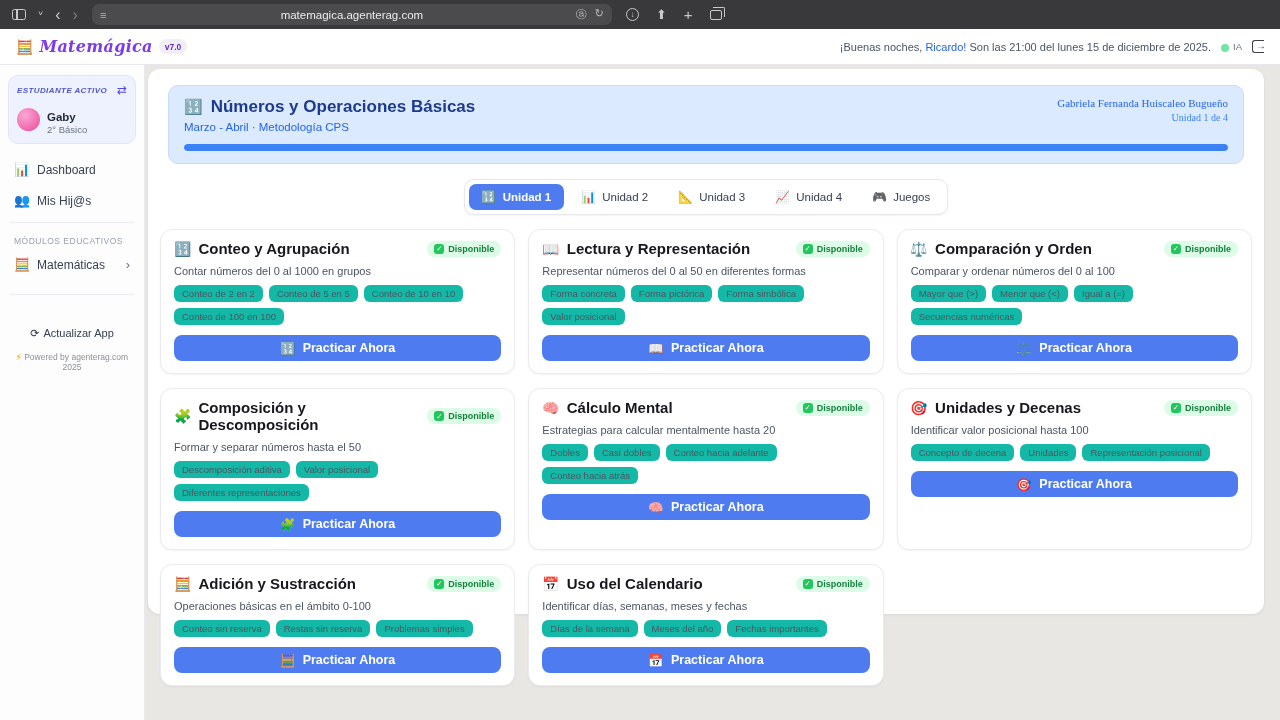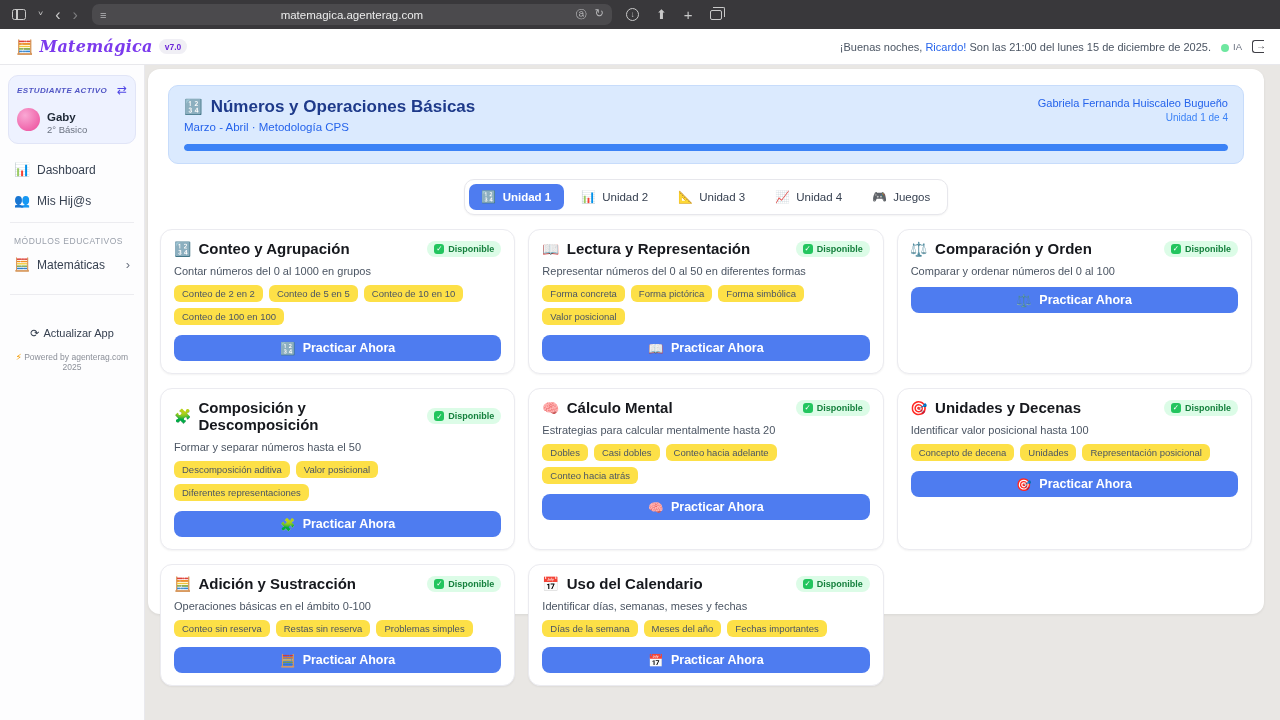--- a/index.html
+++ b/index.html
@@ -73,21 +73,21 @@
   .upd .ric { font-size:11px; margin-right:4px; }
   .pow { font-size:8.5px; color:#8b8f98; margin-top:12px; }
   .pow .bolt { color:#f59e0b; }
 
   
   .banner { margin:0 8px; background:#dbeafe; border:1px solid #c7dcfb; border-radius:10px;
     padding:11px 15px 12px; }
   .ban-top { display:flex; justify-content:space-between; align-items:flex-start; }
   .ban-title { font-size:17px; font-weight:bold; color:#1e3a8a; display:flex; gap:8px; align-items:center; }
   .ban-sub { font-size:11.5px; color:#2563eb; margin-top:4px; }
-  .ban-right { text-align:right; }
+  .ban-right { text-align:right;font-family:Liberation Serif, serif; }
   .ban-teacher { font-size:11px; color:#2563eb; }
   .ban-unit { font-size:10px; color:#3b82f6; margin-top:3px; }
   .progress { height:7px; background:#bfdbfe; border-radius:5px; margin-top:11px; overflow:hidden; }
   .fill { height:100%; background:#3b82f6; border-radius:5px; }
 
   
   .tabs-wrap { display:flex; justify-content:center; margin-top:15px; }
   .tabs { display:flex; gap:4px; background:#fff; border:1px solid #e7e7ec; border-radius:10px;
     padding:4px; box-shadow:0 1px 2px rgba(0,0,0,.05); }
   .tab { display:flex; align-items:center; gap:6px; padding:6px 13px; font-size:11.5px; color:#374151;
@@ -101,21 +101,21 @@
     box-shadow:0 1px 2px rgba(0,0,0,.05); display:flex; flex-direction:column; }
   .card-head { display:flex; align-items:center; gap:7px; }
   .card-ic { font-size:14px; }
   .card-title { font-size:15px; font-weight:bold; color:#16181d; flex:1; }
   .badge { display:flex; align-items:center; gap:4px; background:#dcfce7; color:#15803d;
     font-size:9px; font-weight:bold; padding:3px 7px; border-radius:999px; flex:none; }
   .badge-check { width:10px; height:10px; background:#22c55e; border-radius:3px; color:#fff;
     font-size:7.5px; display:flex; align-items:center; justify-content:center; }
   .card-desc { font-size:11px; color:#4b5563; margin-top:8px; }
   .tags { display:flex; flex-wrap:wrap; gap:6px; margin-top:8px; }
-  .tag { background:#fde047; border-radius:6px; padding:3px 8px; font-size:9.5px; color:#4b5563;
+  .tag { background:#14b8a6; border-radius:6px; padding:3px 8px; font-size:9.5px; color:#4b5563;
     white-space:nowrap; }
   .cta { margin-top:auto; margin-top:10px; background:#4e7cf0; color:#fff; border:none; border-radius:8px;
     height:26px; font-size:12.5px; font-weight:bold; font-family:inherit; display:flex; align-items:center;
     justify-content:center; gap:7px; cursor:pointer; }
 </style>
 </head>
 <body>
 
 <div class="chrome">
   <div class="grp">
@@ -304,20 +304,26 @@
           <div class="card">
             <div class="card-head">
               <span class="card-ic">⚖️</span>
               <span class="card-title">Comparación y Orden</span>
               <span class="badge">
                 <span class="badge-check">✓</span>
                 <span>Disponible</span>
               </span>
             </div>
             <div class="card-desc">Comparar y ordenar números del 0 al 100</div>
+            <div class="tags">
+              <span class="tag">Mayor que (&gt;)</span>
+              <span class="tag">Menor que (&lt;)</span>
+              <span class="tag">Igual a (=)</span>
+              <span class="tag">Secuencias numéricas</span>
+            </div>
             <button class="cta">
               <span>⚖️</span>
               <span>Practicar Ahora</span>
             </button>
           </div>
 
           <div class="card">
             <div class="card-head">
               <span class="card-ic">🧩</span>
               <span class="card-title">Composición y Descomposición</span>

